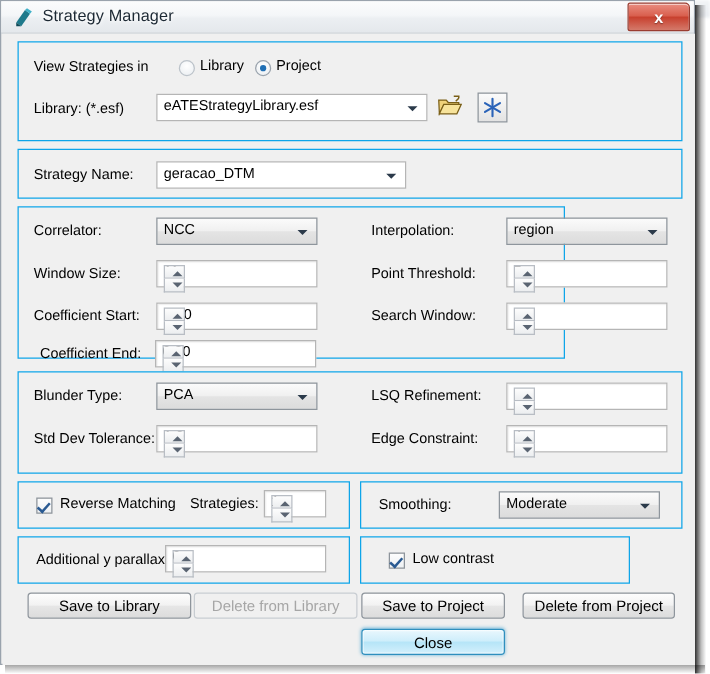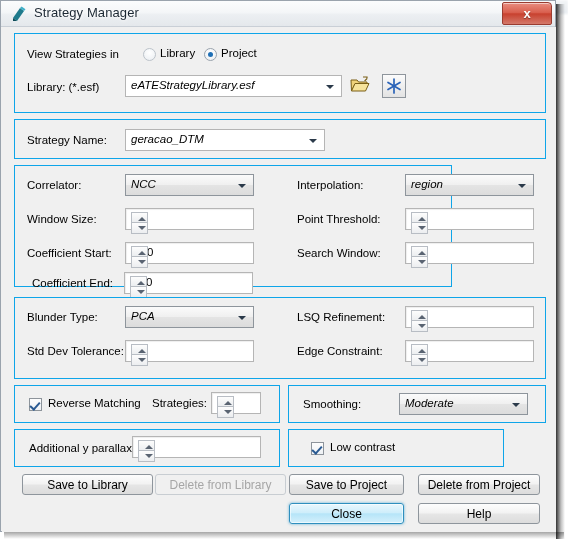--- a/index.html
+++ b/index.html
@@ -109,21 +109,21 @@
   .combo{
     position:absolute;height:22px;box-sizing:border-box;
     border:1px solid #9aa0a6;background:#fff;
   }
   .combo.flat{background:#fff;border:1px solid #b5b5b5;}
   .combo.btnstyle{
     background:linear-gradient(#fbfbfb 0%, #f0f0f0 48%, #e4e4e4 52%, #dcdcdc 100%);
     border:1px solid #8e959c;
   }
   .combo > .cval{
-    position:absolute;left:5px;top:3px;font-size:11.5px;color:#000;white-space:nowrap;font-style:italic;
+    position:absolute;left:5px;top:3px;font-size:11.5px;color:#000;white-space:nowrap;
   }
   .combo > .carrow{
     position:absolute;right:7px;top:9px;
     width:0;height:0;border-left:4px solid transparent;border-right:4px solid transparent;
     border-top:4px solid #2b3a4a;
   }
 
   
   .spin{
     position:absolute;width:17px;height:22px;top:0;
@@ -440,19 +440,16 @@
       <div class="btn" style="left:287px;top:447px;width:115px;">
         <span>Save to Project</span>
       </div>
       <div class="btn" style="left:416px;top:447px;width:122px;">
         <span>Delete from Project</span>
       </div>
 
       <div class="btn default" style="left:287px;top:476px;width:115px;">
         <span>Close</span>
       </div>
-      <div class="btn" style="left:416px;top:476px;width:122px;">
-        <span>Help</span>
-      </div>
 
     </div>
   </div>
 </div>
 
 </body></html>

